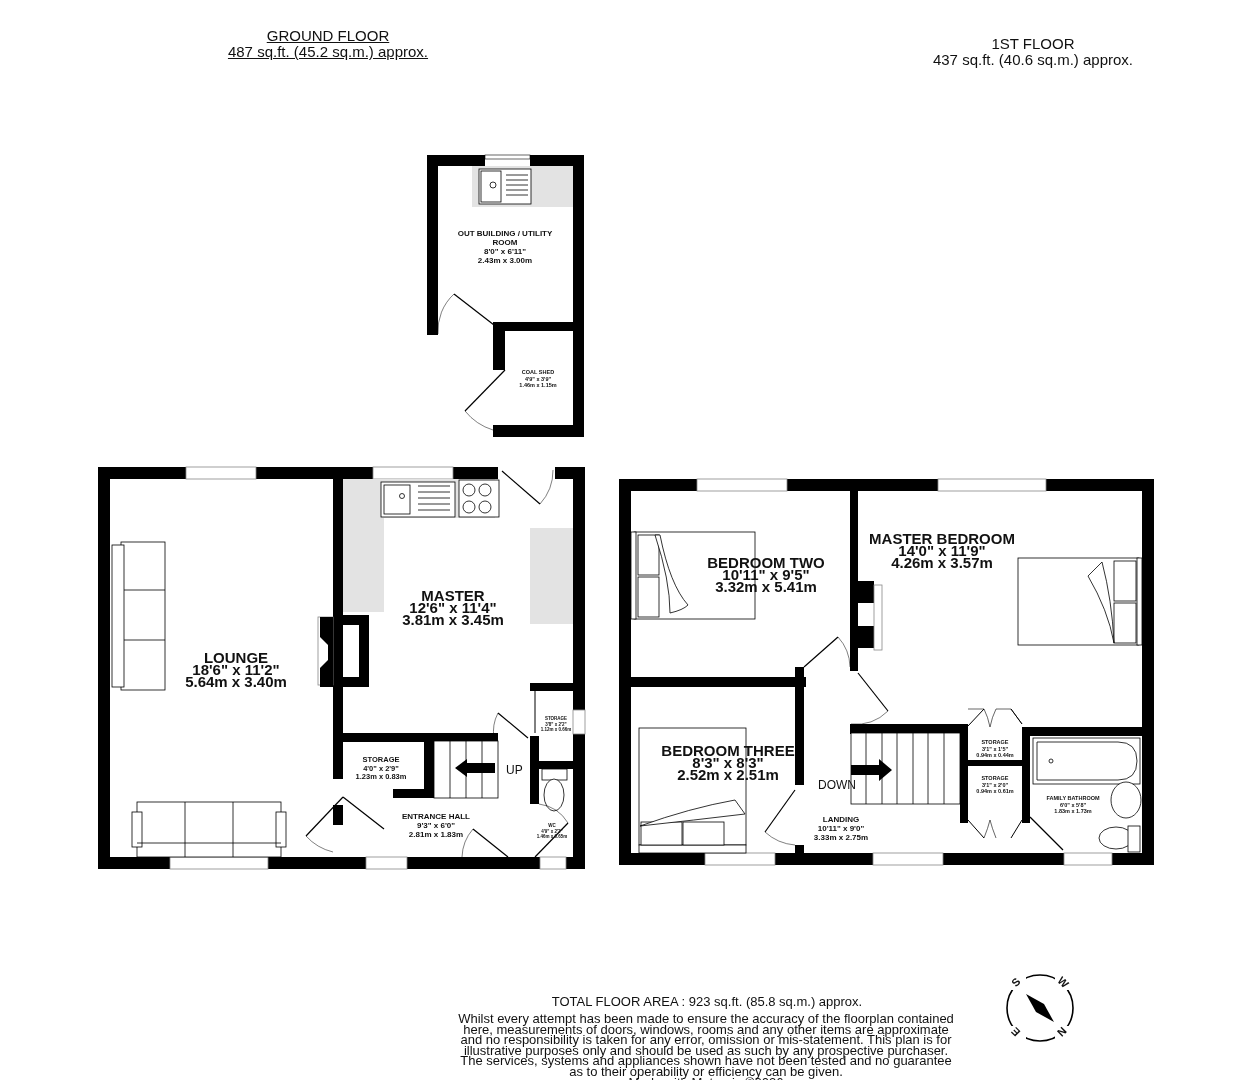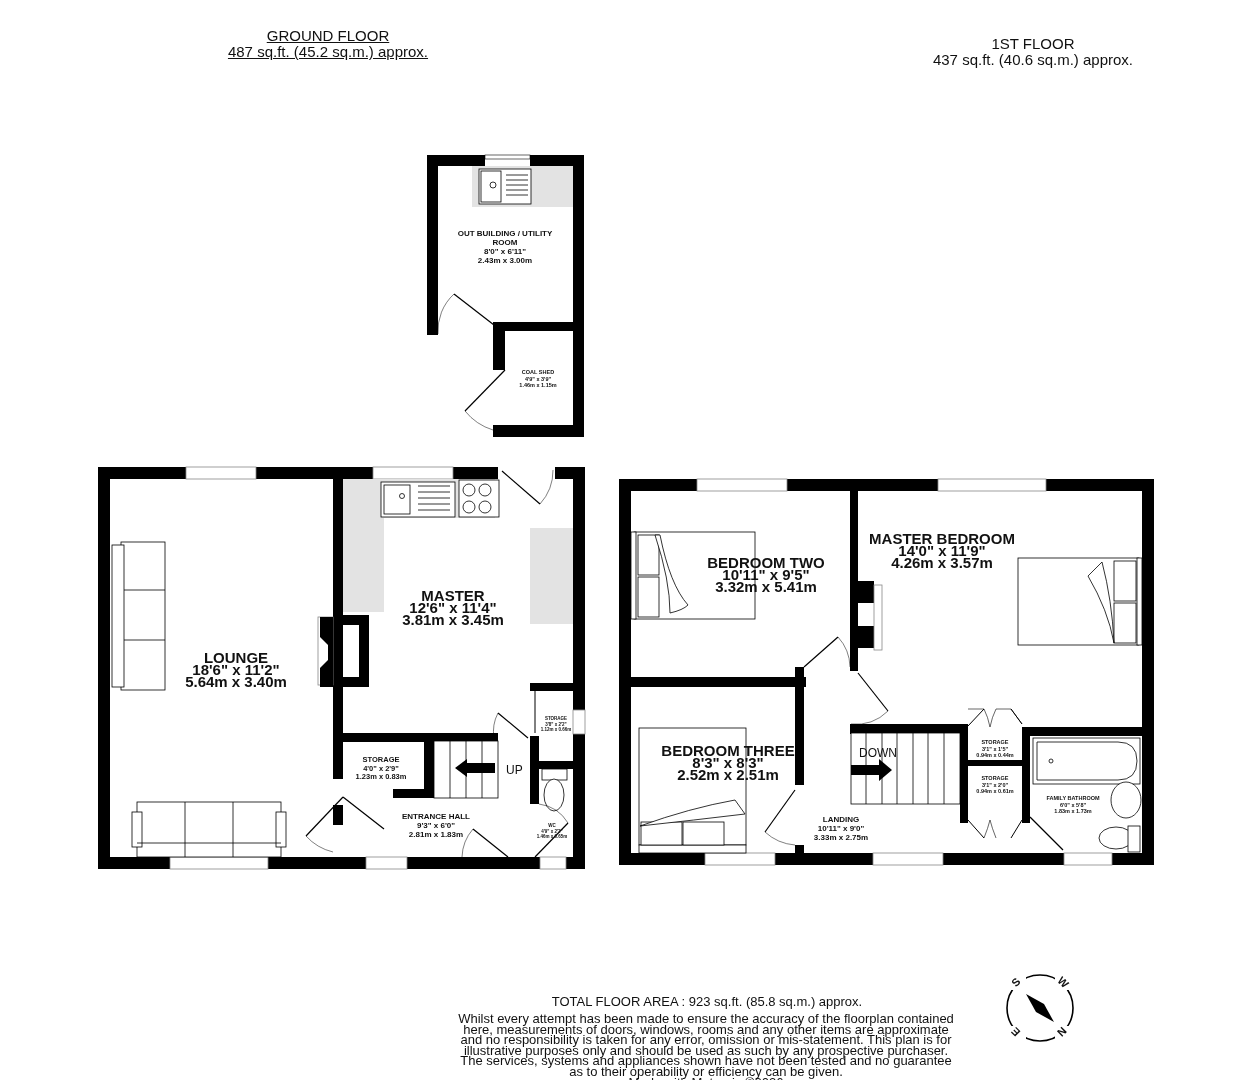--- a/index.html
+++ b/index.html
@@ -300,21 +300,21 @@
 <div class="room-label sm" style="left:995px; top:775px;">
   <span class="name">STORAGE</span>
   <span class="dim">3'1"  x 2'0"</span>
   <span class="dim">0.94m  x 0.61m</span>
 </div>
 <div class="room-label sm" style="left:1073px; top:795px;">
   <span class="name">FAMILY BATHROOM</span>
   <span class="dim">6'0"  x 5'8"</span>
   <span class="dim">1.83m  x 1.73m</span>
 </div>
-<div class="stair-txt" style="left:818px; top:746px;margin-left:41px;">DOWN</div>
+<div class="stair-txt" style="left:818px; top:778px;">DOWN</div>
 
 <div class="footer-total">TOTAL FLOOR AREA : 923 sq.ft. (85.8 sq.m.) approx.</div>
 <div class="footer-disc">
   <span>Whilst every attempt has been made to ensure the accuracy of the floorplan contained here, measurements of doors, windows, rooms and any other items are approximate and no responsibility is taken for any error, omission or mis-statement. This plan is for illustrative purposes only and should be used as such by any prospective purchaser. The services, systems and appliances shown have not been tested and no guarantee as to their operability or efficiency can be given.</span>
   <span class="footer-made">Made with Metropix ©2026</span>
 </div>
 
 <div class="compass">
   <svg width="72" height="72" viewBox="0 0 72 72">
     <circle cx="36" cy="36" r="33" fill="none" stroke="#000" stroke-width="1.6"></circle>

